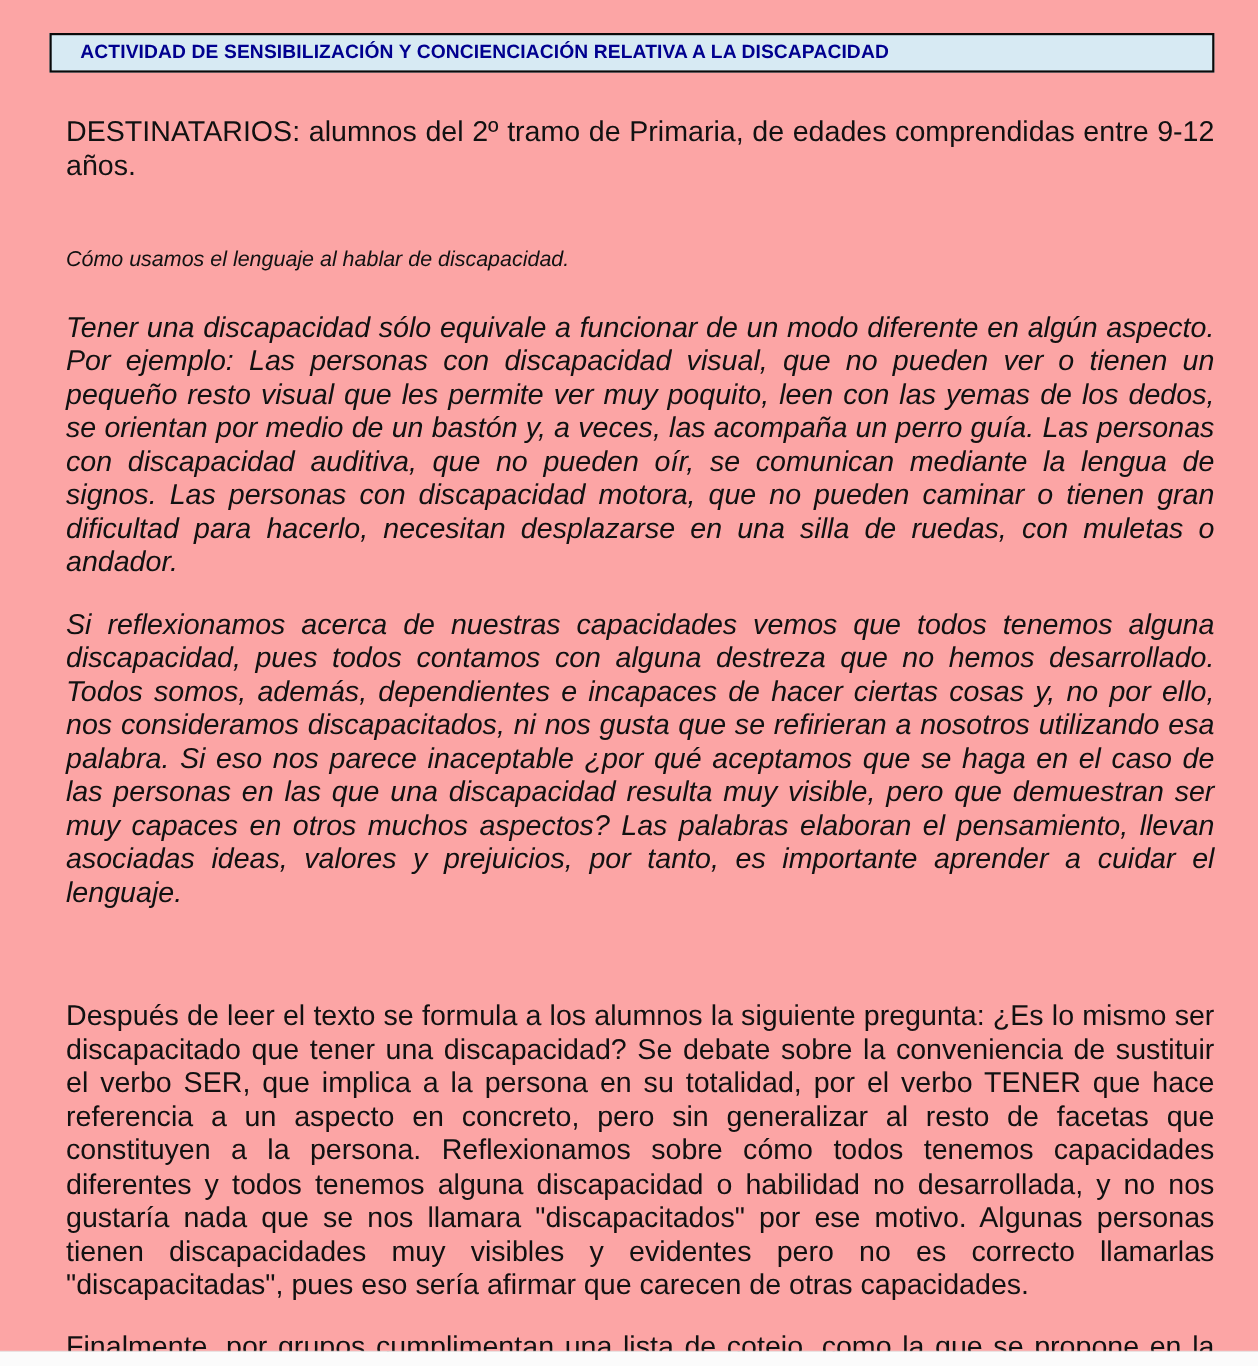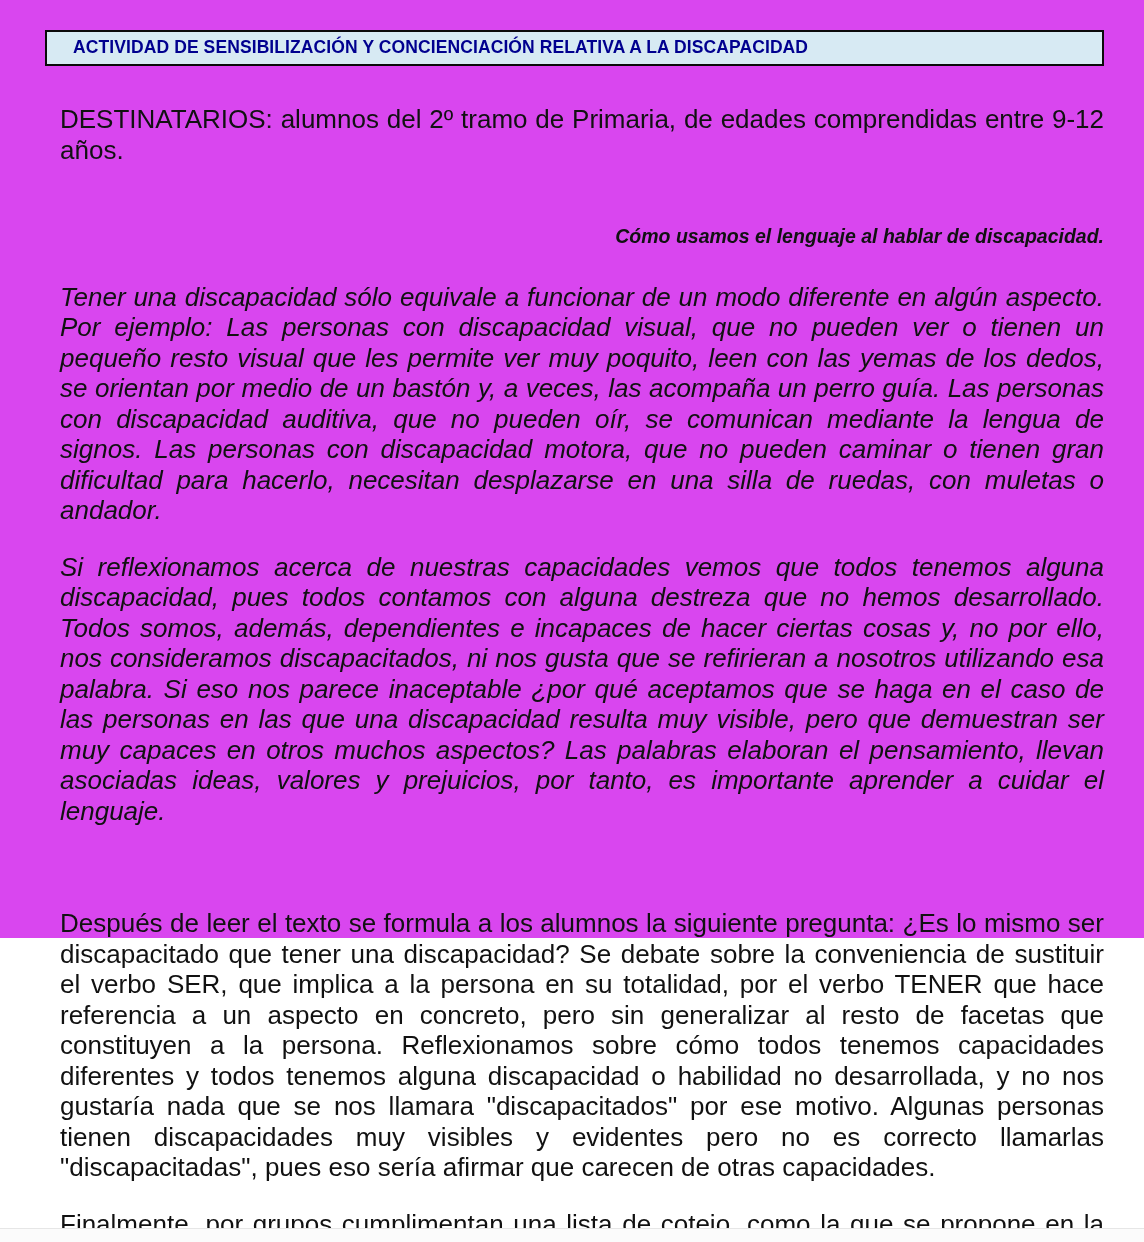--- a/index.html
+++ b/index.html
@@ -15,22 +15,22 @@
     font-family: "Liberation Sans", "DejaVu Sans", sans-serif;
     color: #000000;
     overflow: hidden;
   }
 
   .page {
     position: absolute;
     left: 0;
     top: 0;
     width: 1144px;
-    height: 938px;
-    background: #d946ef;
+    height: 1242px;
+    background: #fca5a5;
     box-sizing: border-box;
   }
 
   .content {
     position: absolute;
     left: 45px;
     top: 30px;
     width: 1060px;
   }
 
@@ -69,23 +69,23 @@
     hyphens: none;
   }
   p.para.last-left {
     text-align: left;
   }
   p.italic {
     font-style: italic;
   }
   .centered-title {
     margin: 0;
-    text-align: right;
+    text-align: left;
     font-size: 19.5px;
-    font-weight: bold;
+    font-weight: normal;
     font-style: italic;
     line-height: 30.5px;
     color: #111111;
   }
   .sp-26 { height: 26px; }
   .sp-30 { height: 30px; }
   .sp-34 { height: 34px; }
   .sp-38 { height: 38px; }
   .sp-48 { height: 48px; }
 

